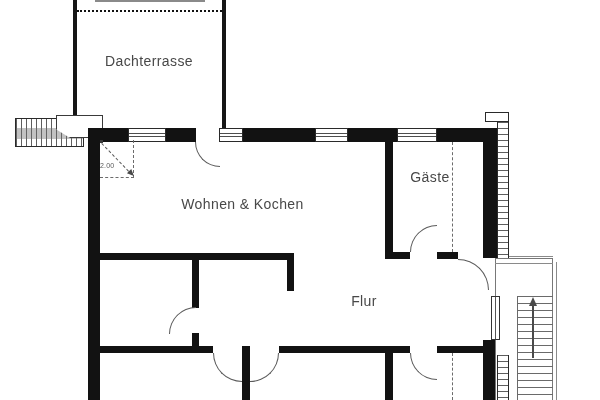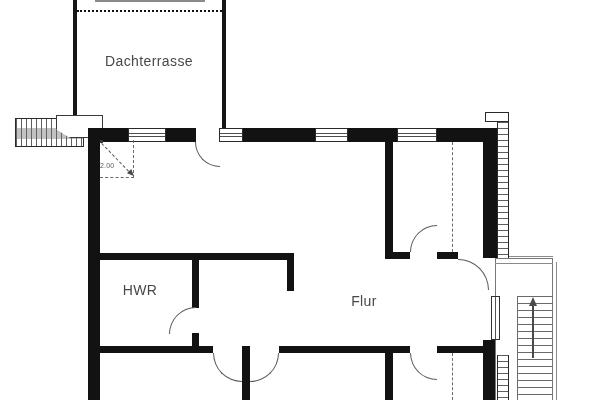--- a/index.html
+++ b/index.html
@@ -127,16 +127,17 @@
   <div class="hatch-v" style="left:497px;top:355px;width:12px;height:45px;"></div>
   <div class="line" style="left:509px;top:256px;width:44px;height:1px;"></div>
   <div class="outline" style="left:495px;top:258px;width:58px;height:145px;"></div>
   <div class="line" style="left:495px;top:263px;width:58px;height:1px;"></div>
   <div class="line" style="left:556px;top:262px;width:1px;height:138px;"></div>
   <div class="treads" style="left:517px;top:296px;width:36px;height:104px;"></div>
   <div class="arrow-head" style="left:529px;top:297px;"></div>
   <div class="arrow-shaft" style="left:532px;top:306px;width:2px;height:52px;"></div>
   <div class="window-v" style="left:491px;top:296px;width:9px;height:44px;"></div>
 
-  <div class="room-label" style="left:110px;top:282px;width:60px;">HWR</div>
+  <div class="room-label" style="left:160px;top:196px;width:165px;">Wohnen &amp; Kochen</div>
+  <div class="room-label" style="left:398px;top:169px;width:64px;">Gäste</div>
   <div class="room-label" style="left:338px;top:293px;width:52px;">Flur</div>
 
 </div>
 
 </body></html>

